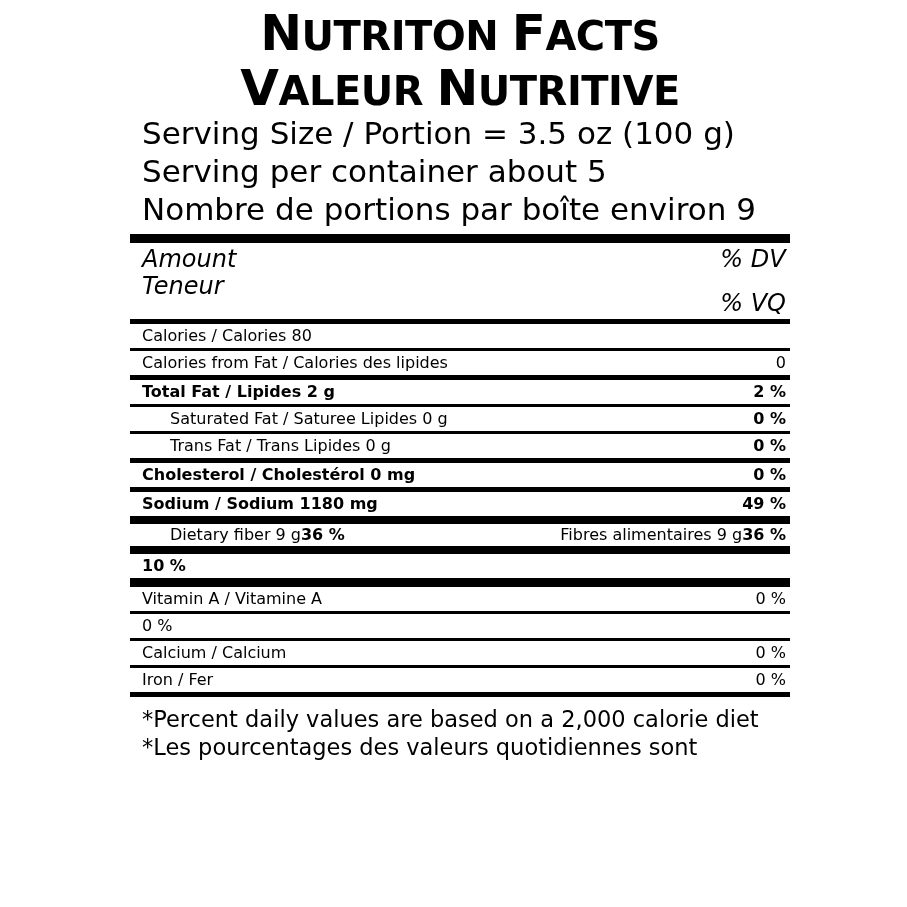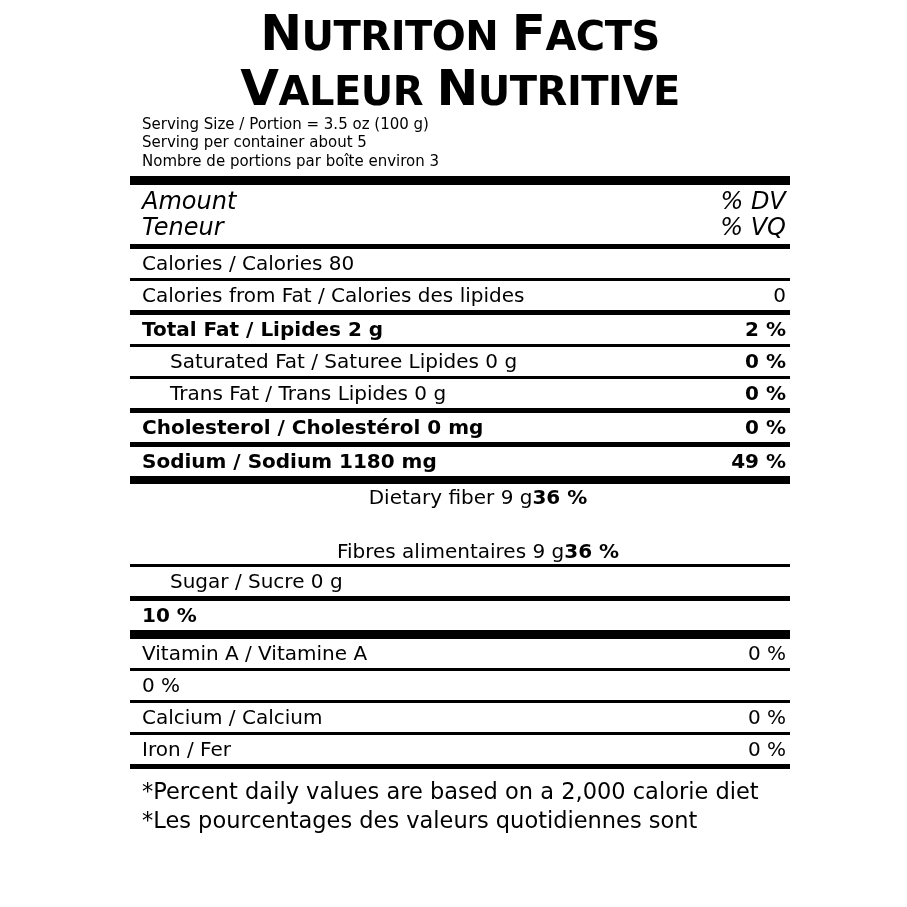--- a/index.html
+++ b/index.html
@@ -32,62 +32,62 @@
   .title-line .cap {
     font-size: 50px;
   }
   .title-line .rest {
     font-size: 40px;
   }
   #title-en { margin-bottom: 2px; }
   #title-fr { margin-bottom: 4px; margin-top: 9px; }
 
   .serving-block {
-    font-size: 15px;
+    font-size: 31px;
     line-height: 1.22;
     padding-left: 12px;
   }
 
   .rule {
     background: #000;
     width: 100%;
   }
   .rule-thin { height: 3px; }
   .rule-med  { height: 5px; }
   .rule-thick{ height: 9px; }
 
   .row {
     display: flex;
     justify-content: space-between;
     align-items: baseline;
-    font-size: 20px;
+    font-size: 16px;
     line-height: 1.25;
     padding: 2px 4px 2px 12px;
   }
   .row .left { white-space: nowrap; }
   .row .right { white-space: nowrap; text-align: right; }
   .bold { font-weight: bold; }
   .indent { padding-left: 40px; gap: 32px; }
-  .two-line { flex-direction: column; align-items: center; }
+  .two-line { flex-direction: row; align-items: flex-start; }
   .subrow {
     display: flex;
     justify-content: space-between;
     align-items: baseline;
     line-height: 1.12;
   }
   .head-row {
     display: flex;
     justify-content: space-between;
     font-size: 24px;
     line-height: 1.1;
     padding: 3px 4px 3px 12px;
     font-style: italic;
   }
   .head-col { display: flex; flex-direction: column; }
-  .head-col.right { text-align: center; }
+  .head-col.right { text-align: left; gap: 17px; }
 
   .footnotes {
     font-size: 22.5px;
     line-height: 1.25;
     padding: 8px 4px 0 12px;
   }
   .footnotes div { white-space: nowrap; }
   .spacer-6 { height: 6px; }
 </style>
 </head>
@@ -96,21 +96,21 @@
 <div class="label">
 
   <div class="title-block">
     <div class="title-line" id="title-en"><span class="cap">N</span><span class="rest">UTRITON </span><span class="cap">F</span><span class="rest">ACTS</span></div>
     <div class="title-line" id="title-fr"><span class="cap">V</span><span class="rest">ALEUR </span><span class="cap">N</span><span class="rest">UTRITIVE</span></div>
   </div>
 
   <div class="serving-block">
     <div>Serving Size / Portion = 3.5 oz (100 g)</div>
     <div>Serving per container about 5</div>
-    <div>Nombre de portions par boîte environ 3</div>
+    <div>Nombre de portions par boîte environ 9</div>
   </div>
 
   <div class="spacer-6"></div>
   <div class="rule rule-thick"></div>
 
   <div class="head-row">
     <div class="head-col">
       <span>Amount</span>
       <span>Teneur</span>
     </div>
@@ -180,24 +180,20 @@
       <span class="right bold">36 %</span>
     </div>
     <div class="subrow">
       <span class="left">Fibres alimentaires 9 g</span>
       <span class="right bold">36 %</span>
     </div>
   </div>
 
   <div class="rule rule-thin"></div>
 
-  <div class="row indent">
-    <span class="left">Sugar / Sucre 0 g</span>
-    <span class="right bold"></span>
-  </div>
 
   <div class="rule rule-med"></div>
 
   <div class="row bold">
     <span class="right">10 %</span>
   </div>
 
   <div class="rule rule-thick"></div>
 
   <div class="row">

